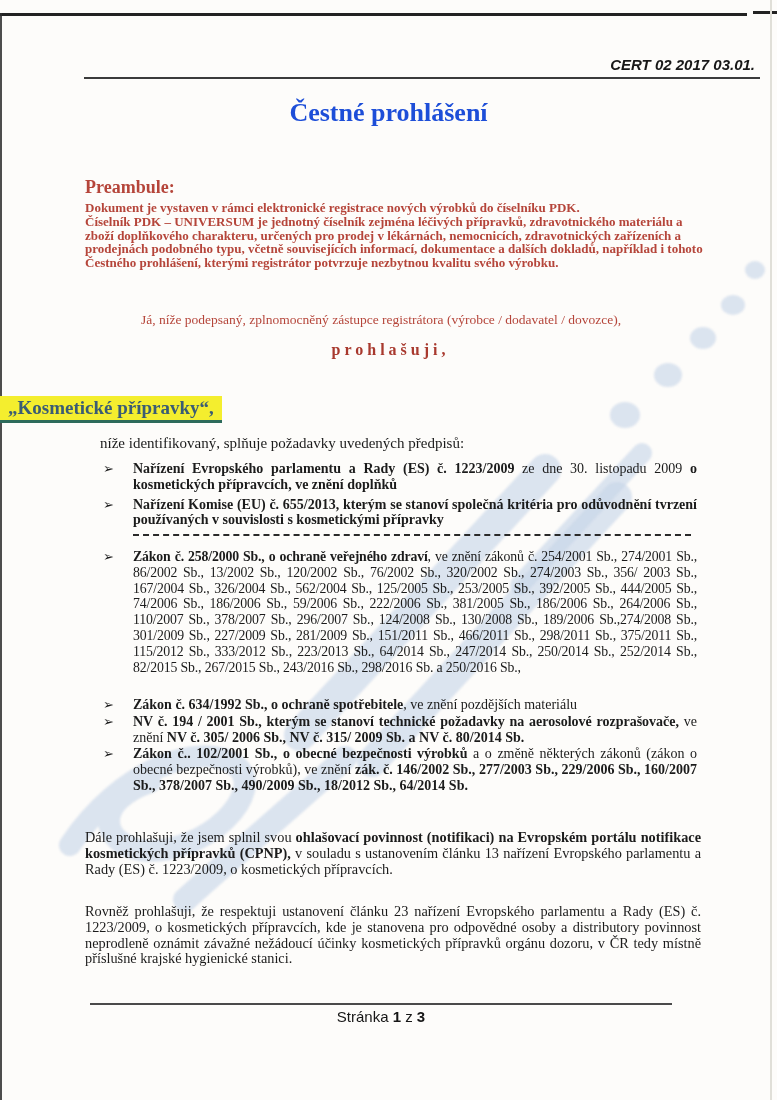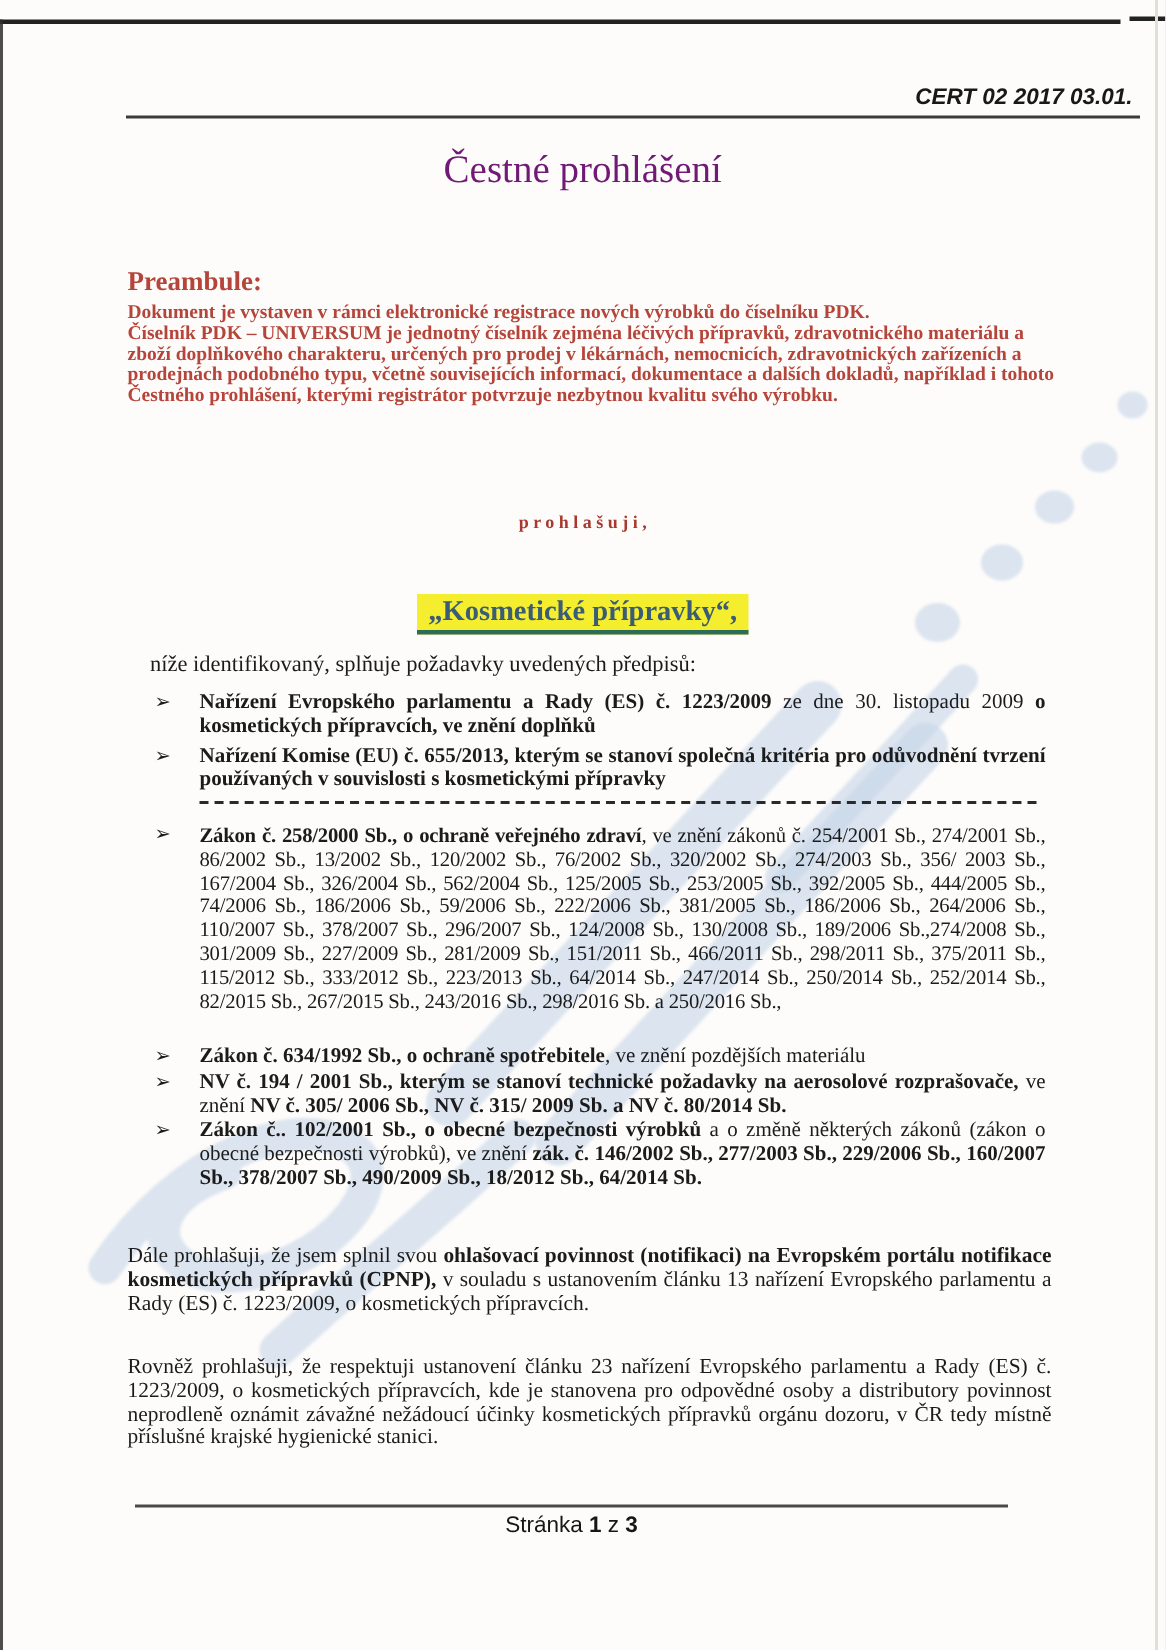--- a/index.html
+++ b/index.html
@@ -19,35 +19,35 @@
   
   .watermark { position:absolute; top:0; left:0; z-index:1; filter:blur(1.2px); }
 
   .layer { position:absolute; z-index:2; }
 
   .cert { top:56px; right:22px; font-family:"Liberation Sans",sans-serif;
           font-style:italic; font-weight:bold; font-size:15px; color:#181818; }
   .header-rule { top:77px; left:84px; width:676px; height:2px; background:#3b3b3b; }
 
   .title { top:99px; left:0; width:100%; text-align:center; margin:0;
-           font-size:26px; font-weight:normal; color:#701a75; line-height:28px; }
+           font-size:26px; font-weight:bold; color:#1d4ed8; line-height:28px; }
   .subtitle { top:131px; left:0; width:100%; text-align:center;
               font-size:15px; font-weight:bold; color:#b5453a; }
 
   .preambule-heading { top:177px; left:85px; font-size:18px; font-weight:bold; color:#b5453a; }
   .preambule-text { top:201px; left:85px; width:618px; font-size:13px; font-weight:bold;
                     color:#b5453a; line-height:13.8px; }
   .preambule-text p { margin:0; }
 
   .intro { top:312px; left:141px; font-size:13.5px; color:#b5453a; }
   .verb  { top:341px; left:0; width:100%; text-align:center;
-           font-size:12px; font-weight:bold; color:#a8392e; }
+           font-size:16px; font-weight:bold; color:#a8392e; }
   .product-line { top:382px; left:85px; font-size:13.5px; color:#b5453a; }
 
-  .highlight-wrap { top:396px; left:0; width:100%; text-align:center; }
+  .highlight-wrap { top:396px; left:0; width:100%; }
   .highlight { display:inline-block; background:#f4ee2e; color:#3a5c74;
                font-size:19px; font-weight:bold; padding:1px 8px 1px 8px;
                border-bottom:3px solid #2d6b5b; }
 
   .requirements { top:435px; left:100px; font-size:15px; }
 
   .bullets { font-size:14px; line-height:15.8px; }
   .bullets .li { display:flex; margin-bottom:4px; }
   .bullets .marker { width:30px; flex:0 0 30px; font-size:13px; font-family:"DejaVu Sans",sans-serif; }
   .bullets .li-text { flex:1; text-align:justify; }
@@ -98,20 +98,21 @@
   <div class="layer header-rule"></div>
 
   <h1 class="layer title">Čestné prohlášení</h1>
 
   <div class="layer preambule-heading">Preambule:</div>
   <div class="layer preambule-text">
     <p>Dokument je vystaven v rámci elektronické registrace nových výrobků do číselníku PDK.</p>
     <p>Číselník PDK – UNIVERSUM je jednotný číselník zejména léčivých přípravků, zdravotnického materiálu a zboží doplňkového charakteru, určených pro prodej v lékárnách, nemocnicích, zdravotnických zařízeních a prodejnách podobného typu, včetně souvisejících informací, dokumentace a dalších dokladů, například i tohoto Čestného prohlášení, kterými registrátor potvrzuje nezbytnou kvalitu svého výrobku.</p>
   </div>
 
+  <div class="layer intro">Já, níže podepsaný, zplnomocněný zástupce registrátora (výrobce / dodavatel / dovozce),</div>
   <div class="layer verb">p r o h l a š u j i ,</div>
   <div class="layer highlight-wrap">
     <span class="highlight">„Kosmetické přípravky“,</span>
   </div>
   <div class="layer requirements">níže identifikovaný, splňuje požadavky uvedených předpisů:</div>
 
   <div class="layer bullets group-eu">
     <div class="li">
       <span class="marker">➢</span>
       <div class="li-text"><span class="b">Nařízení Evropského parlamentu a Rady (ES) č. 1223/2009 </span><span>ze dne 30. listopadu 2009 </span><span class="b">o kosmetických přípravcích, ve znění doplňků</span></div>

